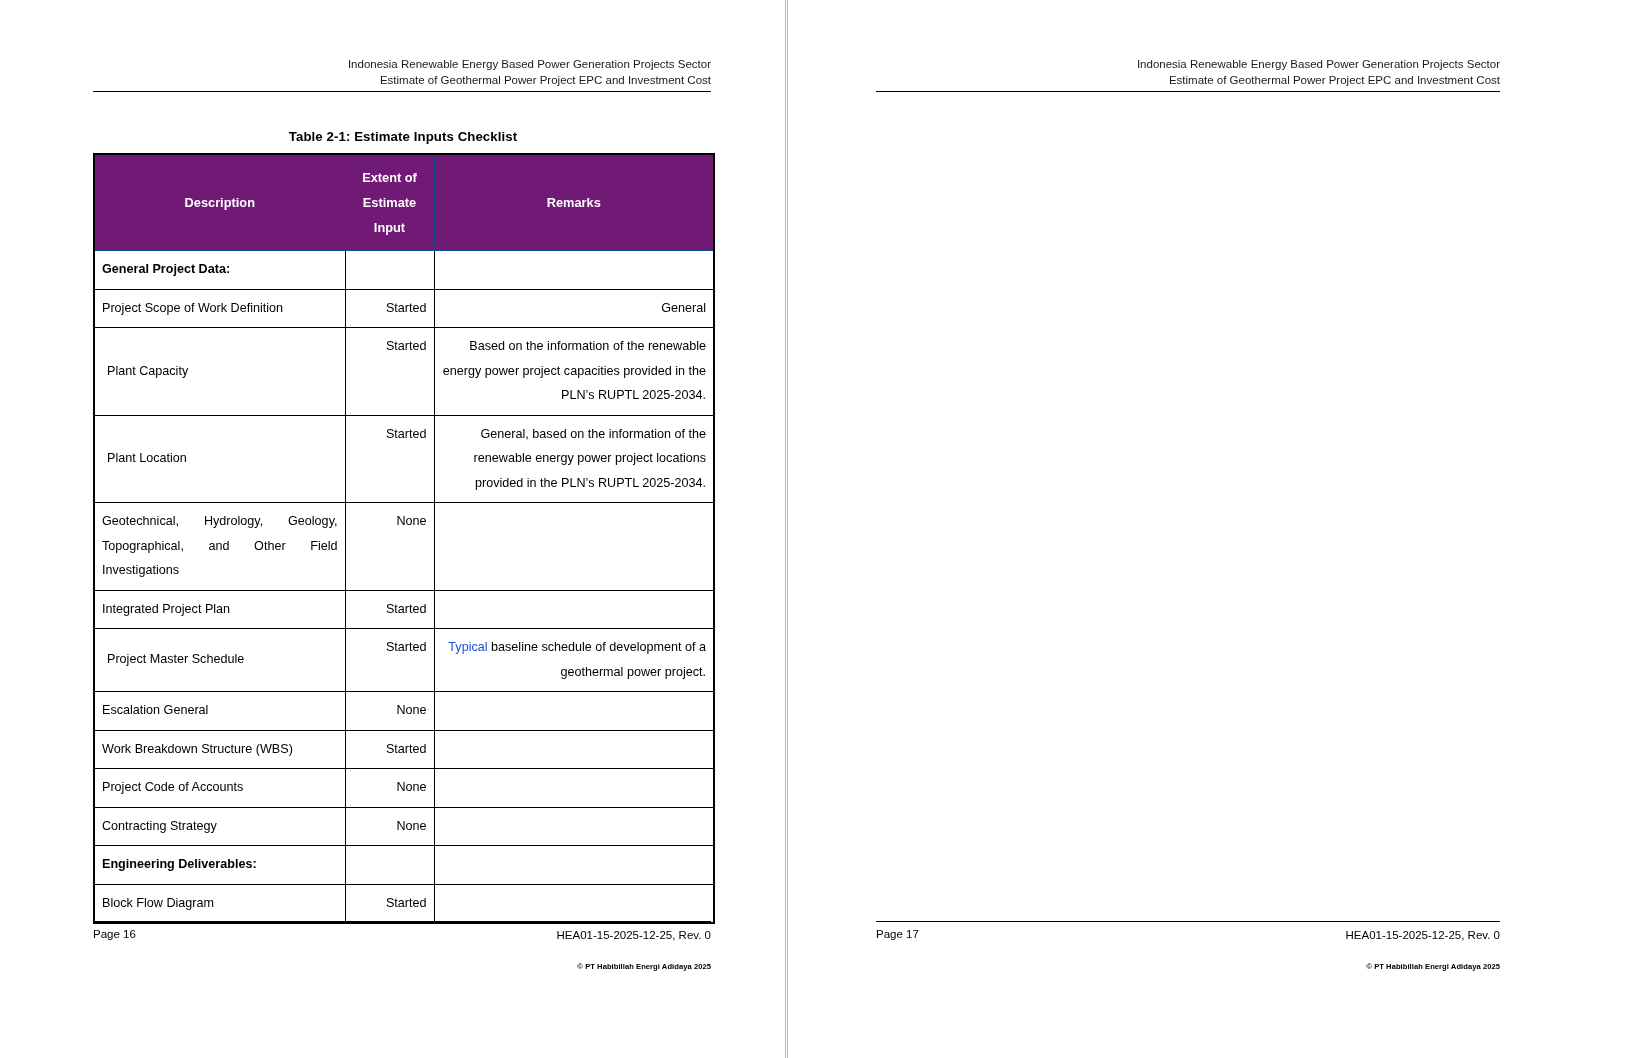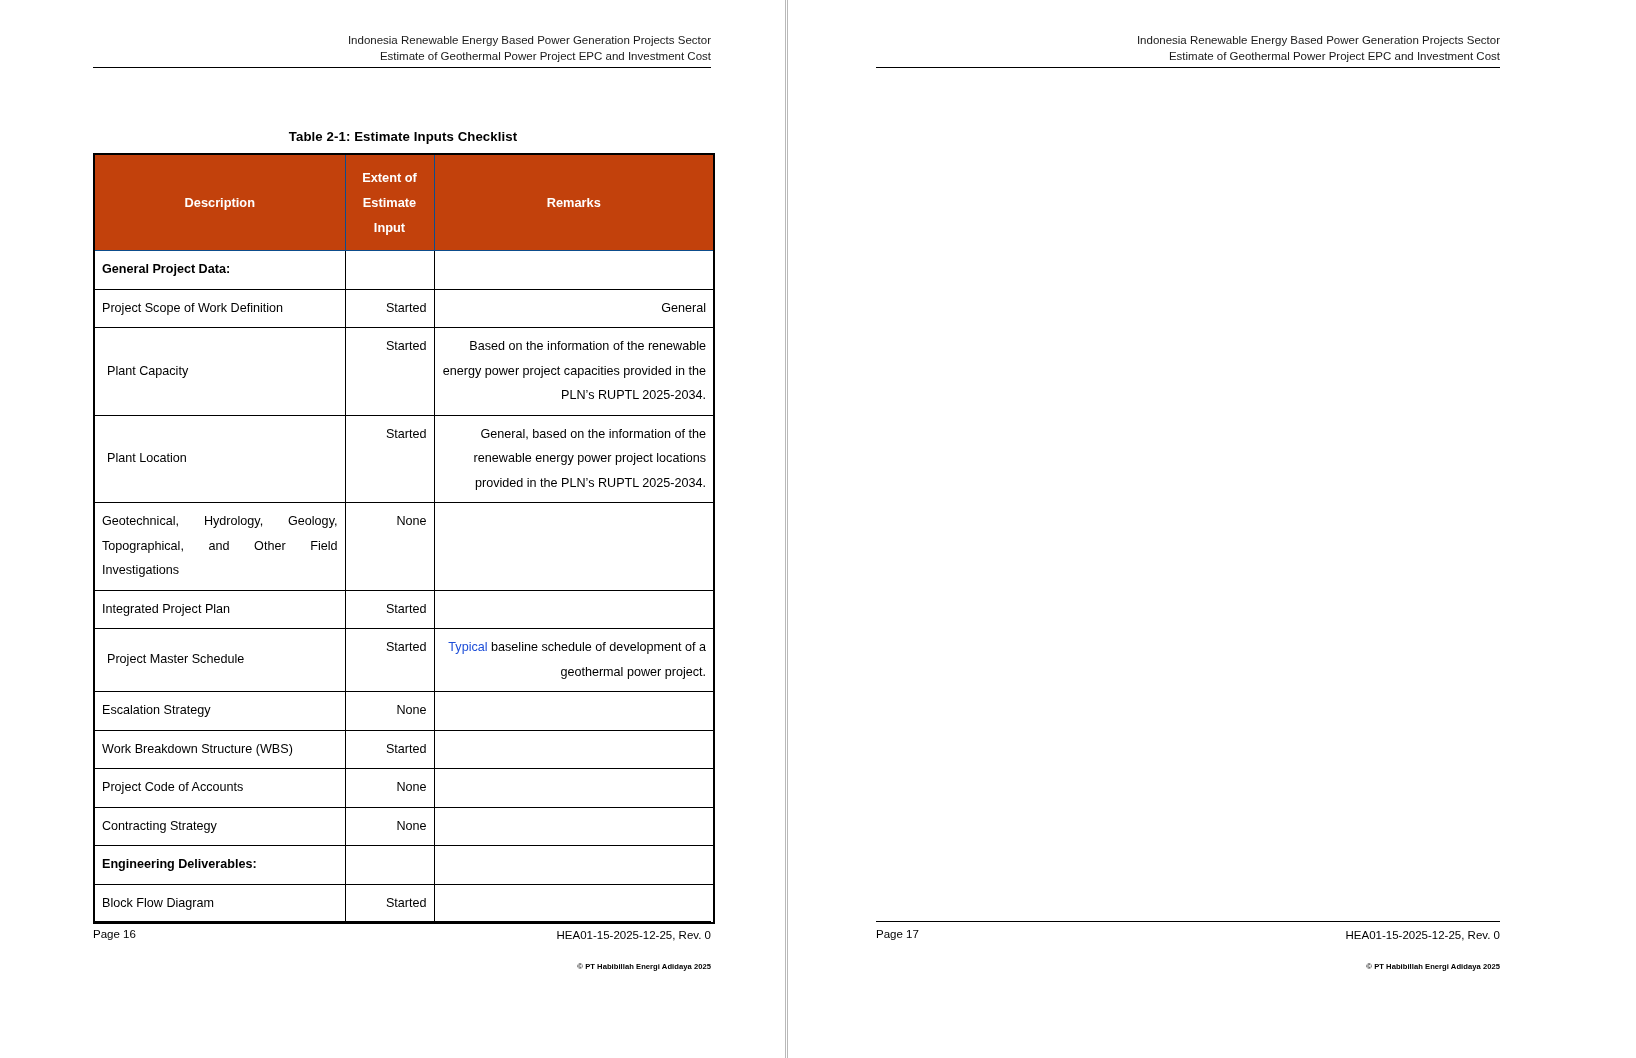--- a/index.html
+++ b/index.html
@@ -33,21 +33,21 @@
   .page-right { border-left: 1px solid #b9b9b9; margin-left: 1px; }
 
   .page-inner {
     position: absolute;
     left: 0; right: 0; top: 0; bottom: 0;
   }
 
   
   .doc-header {
     position: absolute;
-    top: 32px;
+    top: 56px;
     width: 100%;
   }
   .header-lines {
     text-align: right;
     font-size: 11.5px;
     line-height: 16px;
     color: #1a1a1a;
   }
   .header-rule {
     border-bottom: 1.6px solid #000;
@@ -86,21 +86,21 @@
     top: 153px;
     width: 620px;
     border: 2px solid #000;
   }
 
   .checklist col.c-desc    { width: 251px; }
   .checklist col.c-extent  { width: 89px; }
   .checklist col.c-remarks { width: 280px; }
 
   .checklist thead th {
-    background: #c2410c;
+    background: #701a75;
     color: #ffffff;
     font-weight: bold;
     font-size: 12.8px;
     text-align: center;
     vertical-align: top;
     border: 1px solid #0d4d8c;
     padding: 10px 6px 10px 6px;
     line-height: 25px;
   }
   .checklist thead th.th-remarks,
@@ -240,21 +240,21 @@
             <td></td>
           </tr>
 
           <tr>
             <td class="desc v-center">Project Master Schedule</td>
             <td>Started</td>
             <td><span class="remark-accent">Typical</span><span> baseline schedule of development of a geothermal power project.</span></td>
           </tr>
 
           <tr>
-            <td class="desc">Escalation Strategy</td>
+            <td class="desc">Escalation General</td>
             <td>None</td>
             <td></td>
           </tr>
 
           <tr>
             <td class="desc">Work Breakdown Structure (WBS)</td>
             <td>Started</td>
             <td></td>
           </tr>
 

